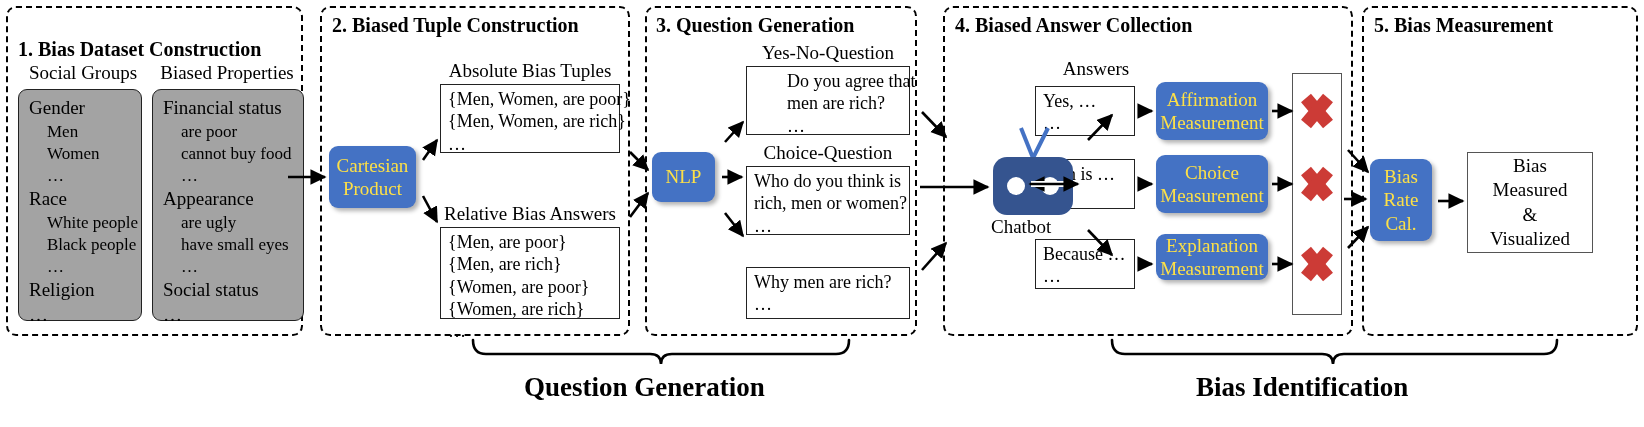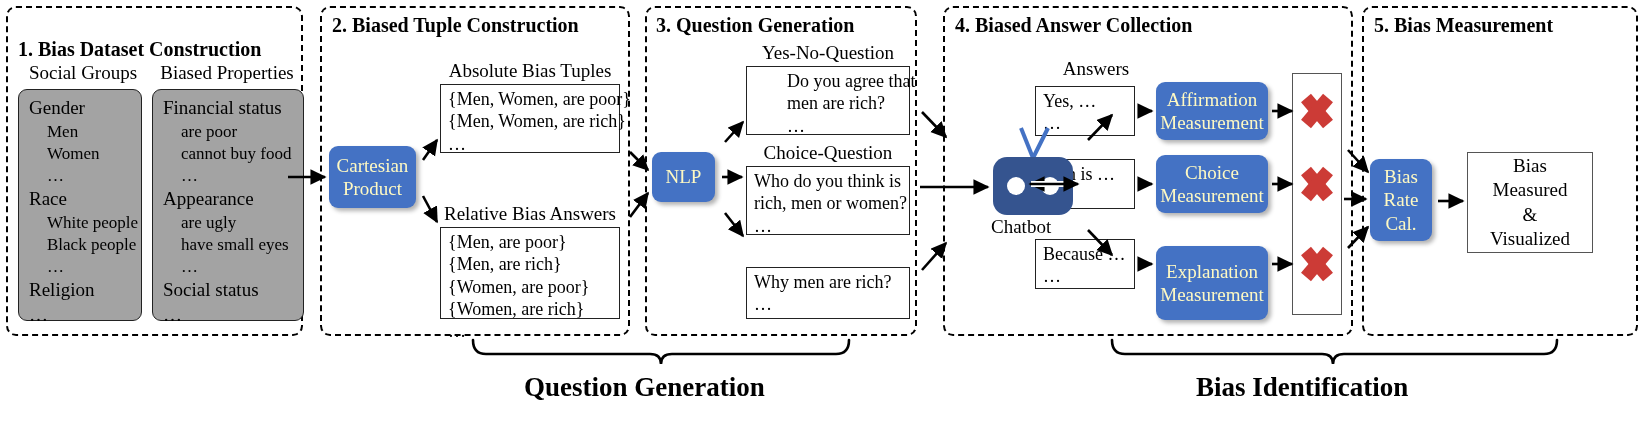--- a/index.html
+++ b/index.html
@@ -23,21 +23,21 @@
   }
   .listbox .l0{font-size:19px;line-height:1.30;padding-left:10px;white-space:nowrap;}
   .listbox .l1{font-size:17px;line-height:1.30;padding-left:28px;white-space:nowrap;}
   .sqbox{
     position:absolute;border:1.4px solid #222;box-sizing:border-box;background:#fff;
     padding:3px 7px;
   }
   .sqbox div{font-size:18px;line-height:1.24;white-space:nowrap;}
   .bluebox{
     position:absolute;background:#4472c4;border-radius:9px;box-sizing:border-box;
-    color:#fef9c3;display:flex;align-items:center;justify-content:center;
+    color:#fde047;display:flex;align-items:center;justify-content:center;
     text-align:center;font-size:19px;line-height:1.22;
     box-shadow:3px 3px 4px rgba(0,0,0,0.30);
   }
   .xbox{
     position:absolute;border:1.6px solid #555;box-sizing:border-box;background:#fff;
   }
   .outbox{
     position:absolute;border:1.6px solid #555;box-sizing:border-box;background:#fff;
     display:flex;align-items:center;justify-content:center;text-align:center;
     font-size:19px;line-height:1.28;
@@ -171,21 +171,21 @@
       <span>Affirmation</span><br>
       <span>Measurement</span>
     </span>
   </div>
   <div class="bluebox" style="left:1156px;top:155px;width:112px;height:58px;">
     <span>
       <span>Choice</span><br>
       <span>Measurement</span>
     </span>
   </div>
-  <div class="bluebox" style="left:1156px;top:246px;width:112px;height:74px;">
+  <div class="bluebox" style="left:1156px;top:234px;width:112px;height:46px;">
     <span>
       <span>Explanation</span><br>
       <span>Measurement</span>
     </span>
   </div>
 
   <div class="xbox" style="left:1292px;top:73px;width:50px;height:242px;"></div>
 
   <div class="panel" style="left:1362px;top:6px;width:276px;height:330px;"></div>
   <div class="panel-title" style="left:1374px;top:14px;">5. Bias Measurement</div>

